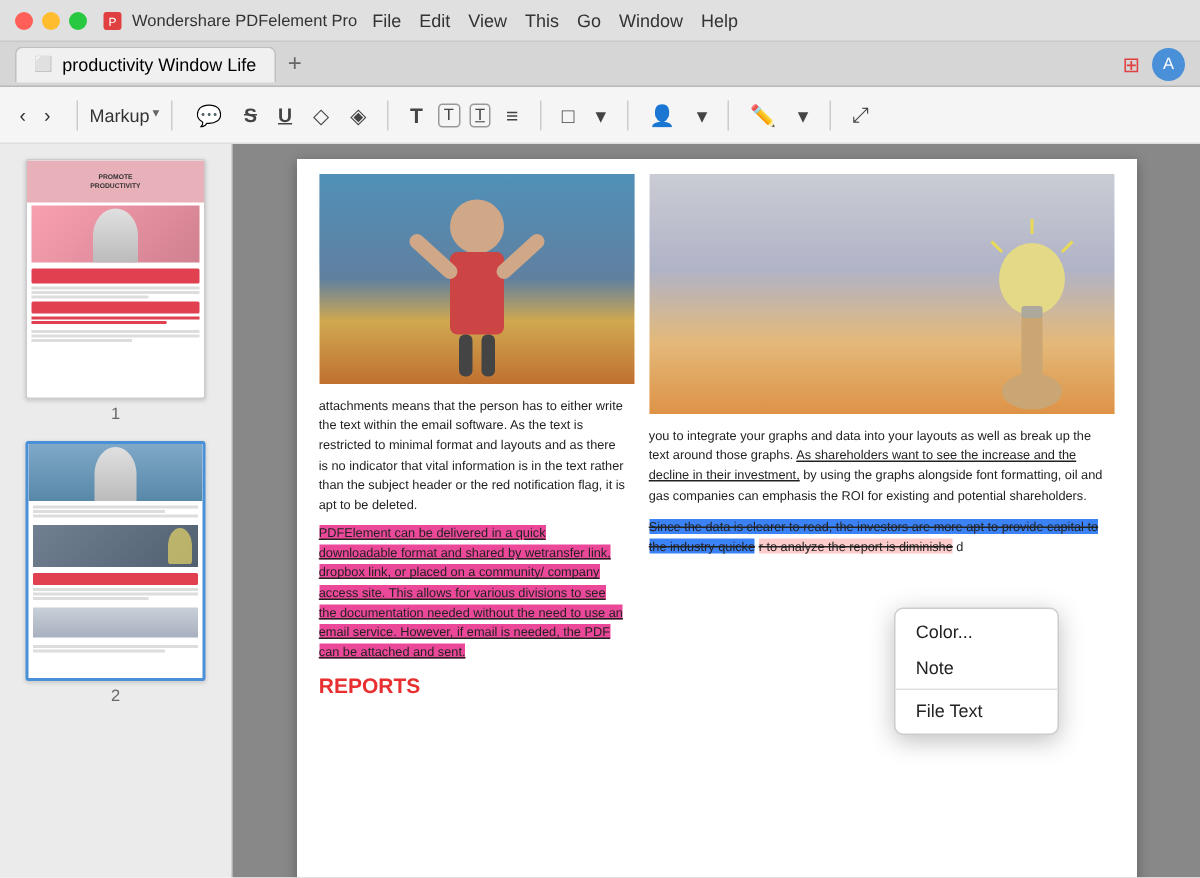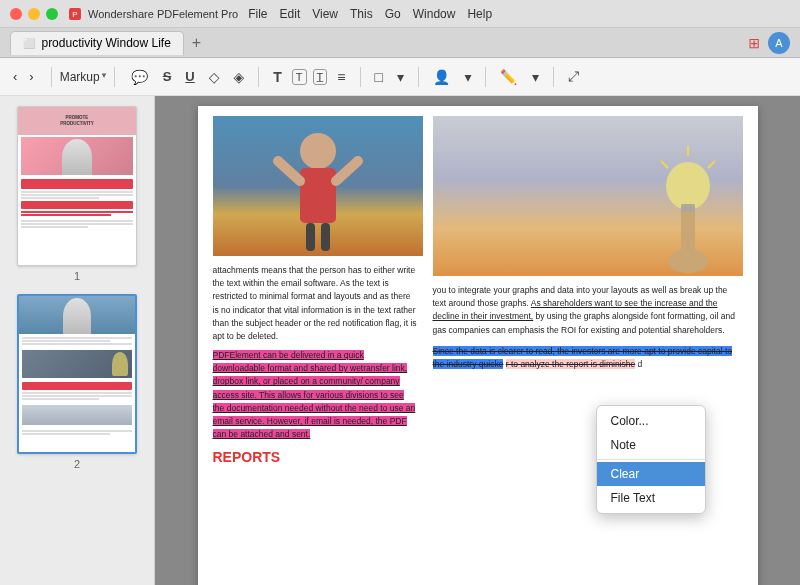--- a/index.html
+++ b/index.html
@@ -438,18 +438,17 @@
             <span style="text-decoration:line-through;background:#ffcccc;">r to analyze the report is diminishe</span>
             <span>d</span>
           </p>
         </div>
       </div>
 
       <div class="context-menu">
         <div class="ctx-item">Color...</div>
         <div class="ctx-item">Note</div>
         <div class="ctx-separator"></div>
-        <div class="ctx-item active">Clear</div>
         <div class="ctx-item">File Text</div>
       </div>
     </div>
   </div>
 </div>
 
 </body></html>

